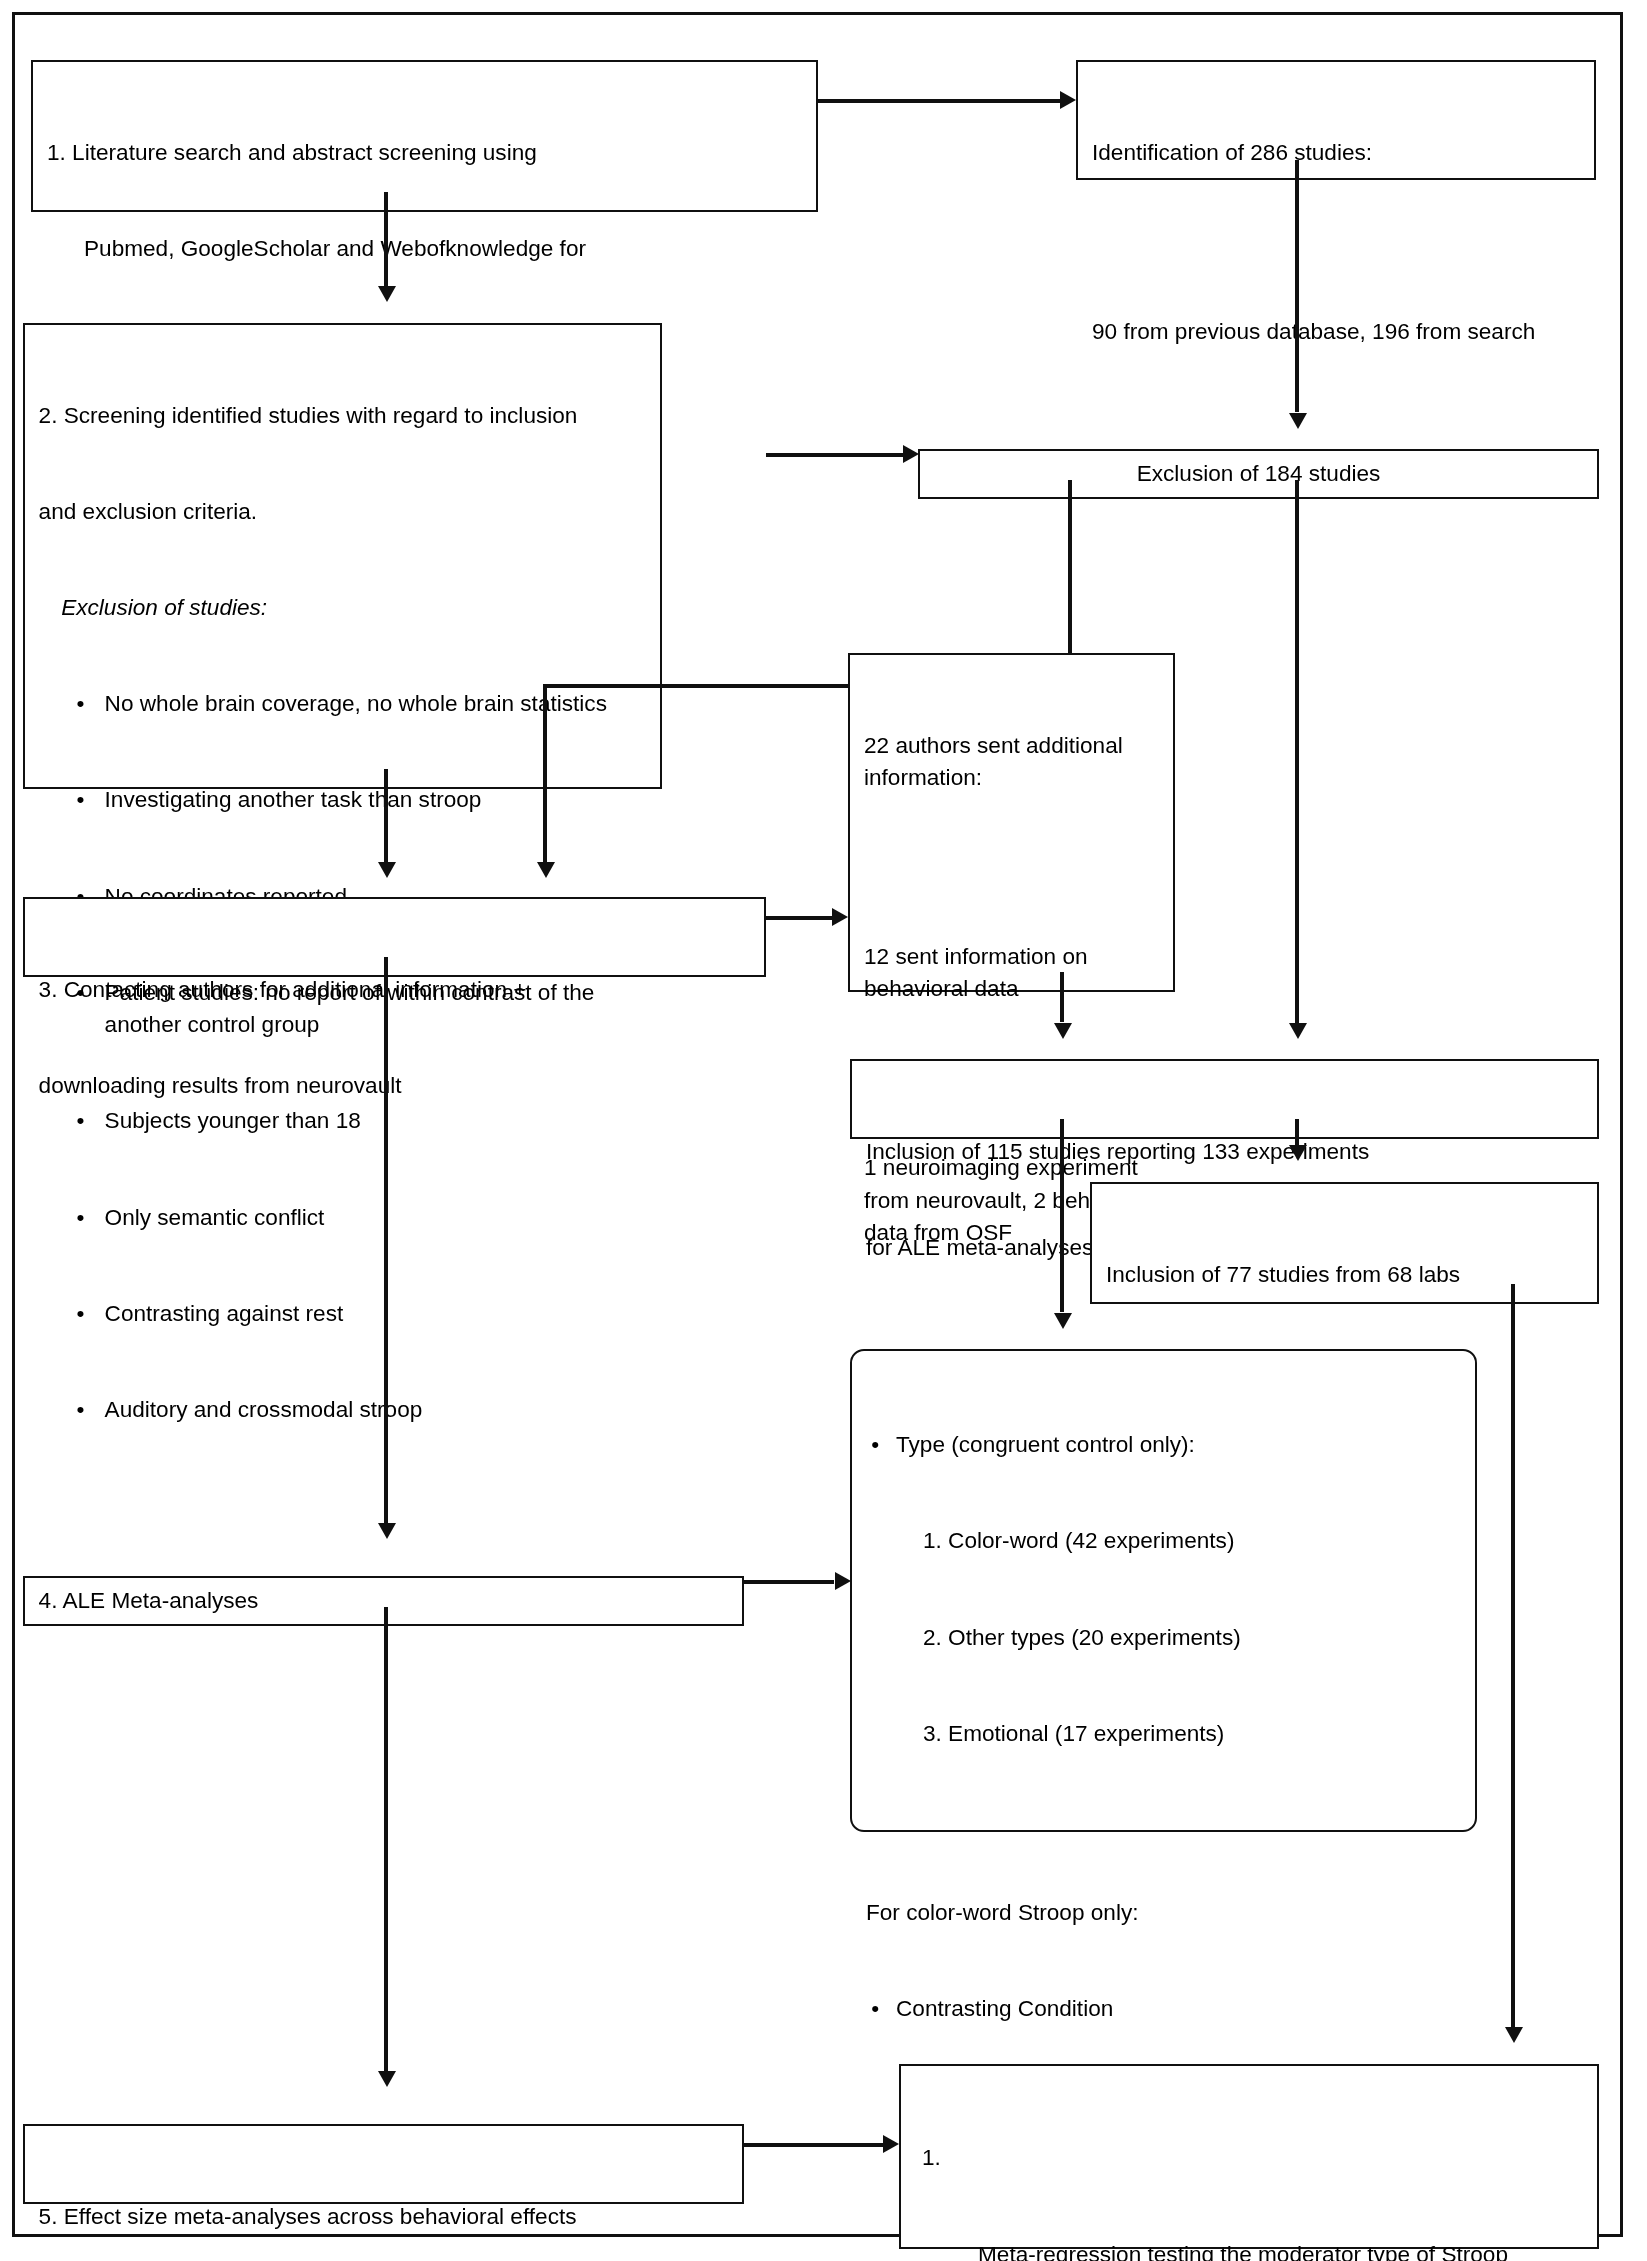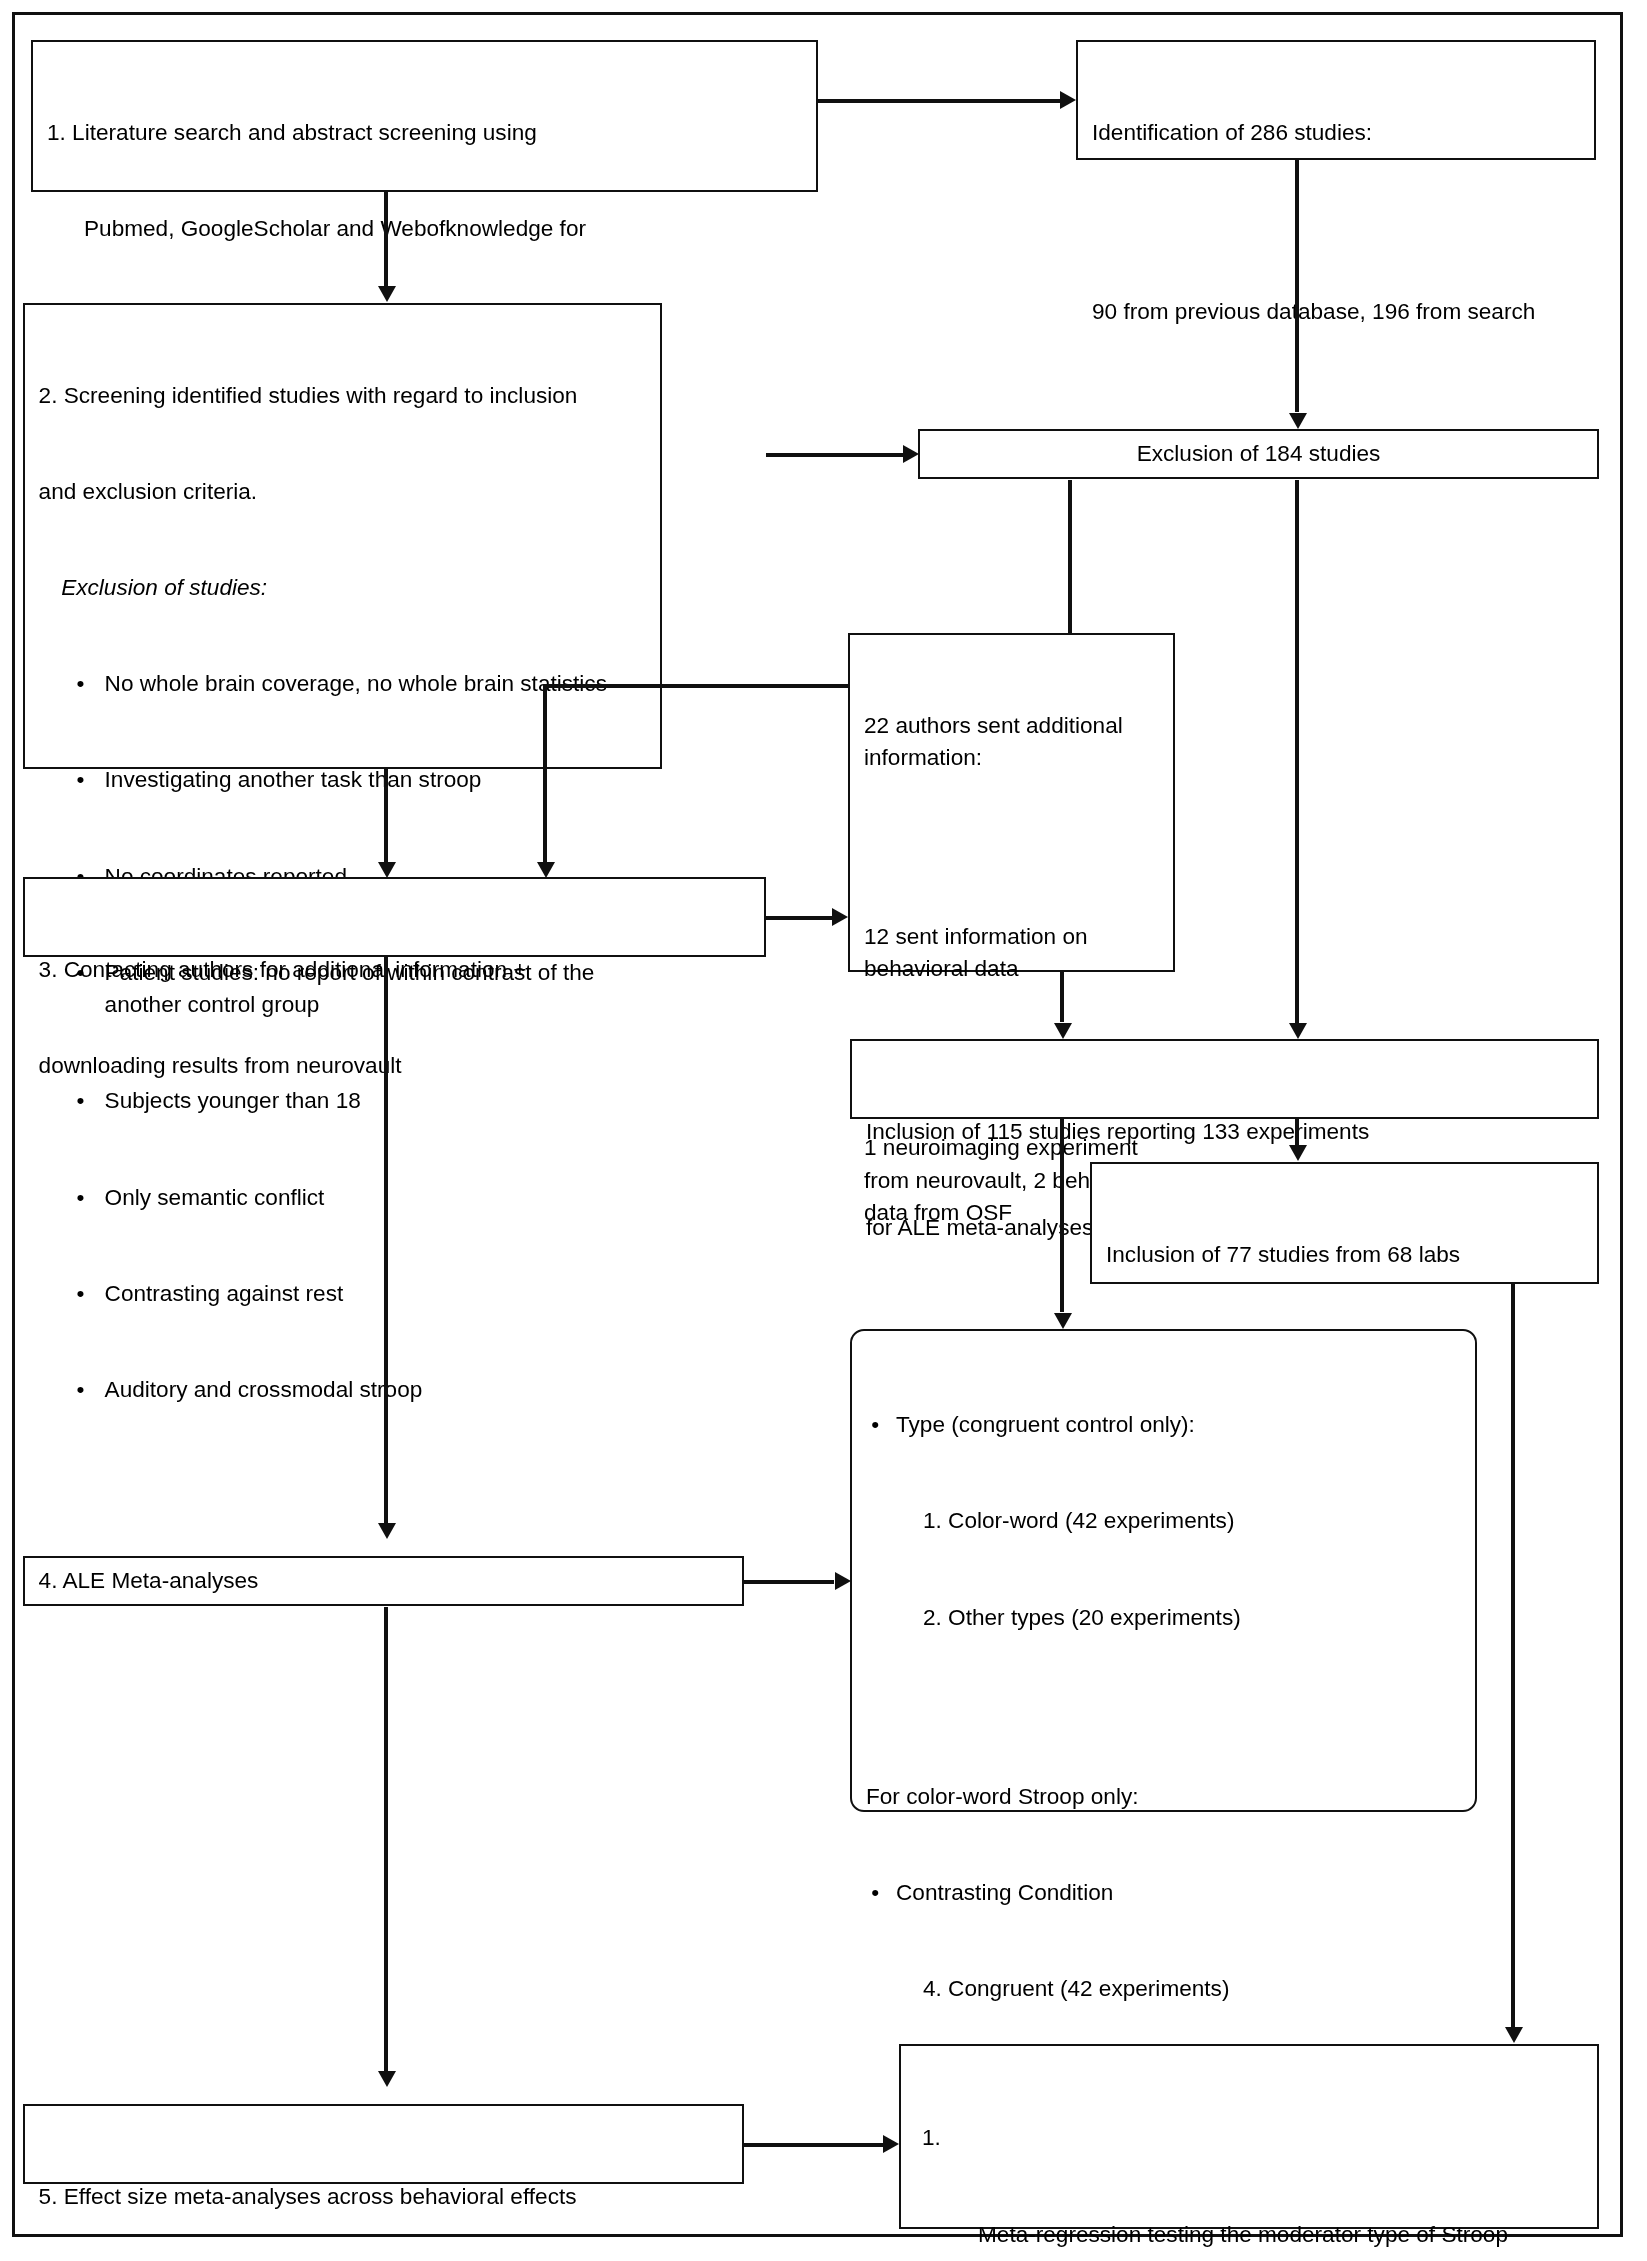--- a/index.html
+++ b/index.html
@@ -22,20 +22,21 @@
   .box{
     position:absolute;
     box-sizing:border-box;
     border:2.2px solid #101010;
     background:#ffffff;
     color:#000000;
     font-size:22.6px;
     line-height:1.42;
     padding:10.4px 14px;
     white-space:pre-wrap;
+    margin-top:20px;
   }
   .box .ln{display:block;}
   .indent1{padding-left:37px;display:block;}
   .blank{display:block;height:19px;}
   
   .bul{display:block;position:relative;padding-left:66px;}
   .bul::before{content:"\2022";position:absolute;left:38px;top:0;font-size:22.6px;}
   .bul2{display:block;position:relative;padding-left:30px;}
   .bul2::before{content:"\2022";position:absolute;left:5.2px;top:0;font-size:22.6px;}
   .num{display:block;padding-left:57px;}
@@ -146,20 +147,21 @@
     <span class="ln">analyses across behavioral effects</span>
   </div>
 
   <div class="vline" style="left:1295px;top:1119px;height:26px;"></div>
   <div class="arrow-d" style="left:1289px;top:1145px;"></div>
 
   <div class="box" style="left:850px;top:1329px;width:627px;height:483px;padding:14px 14px;border-radius:14px;">
     <span class="bul2">Type (congruent control only):</span>
     <span class="num">1. Color-word (42 experiments)</span>
     <span class="num">2. Other types (20 experiments)</span>
+    <span class="num">3. Emotional (17 experiments)</span>
     <span class="blank"></span>
     <span class="ln">For color-word Stroop only:</span>
     <span class="bul2">Contrasting Condition</span>
     <span class="num">4. Congruent (42 experiments)</span>
     <span class="num">5. Neutral (34 experiments)</span>
     
     
     
     
     

